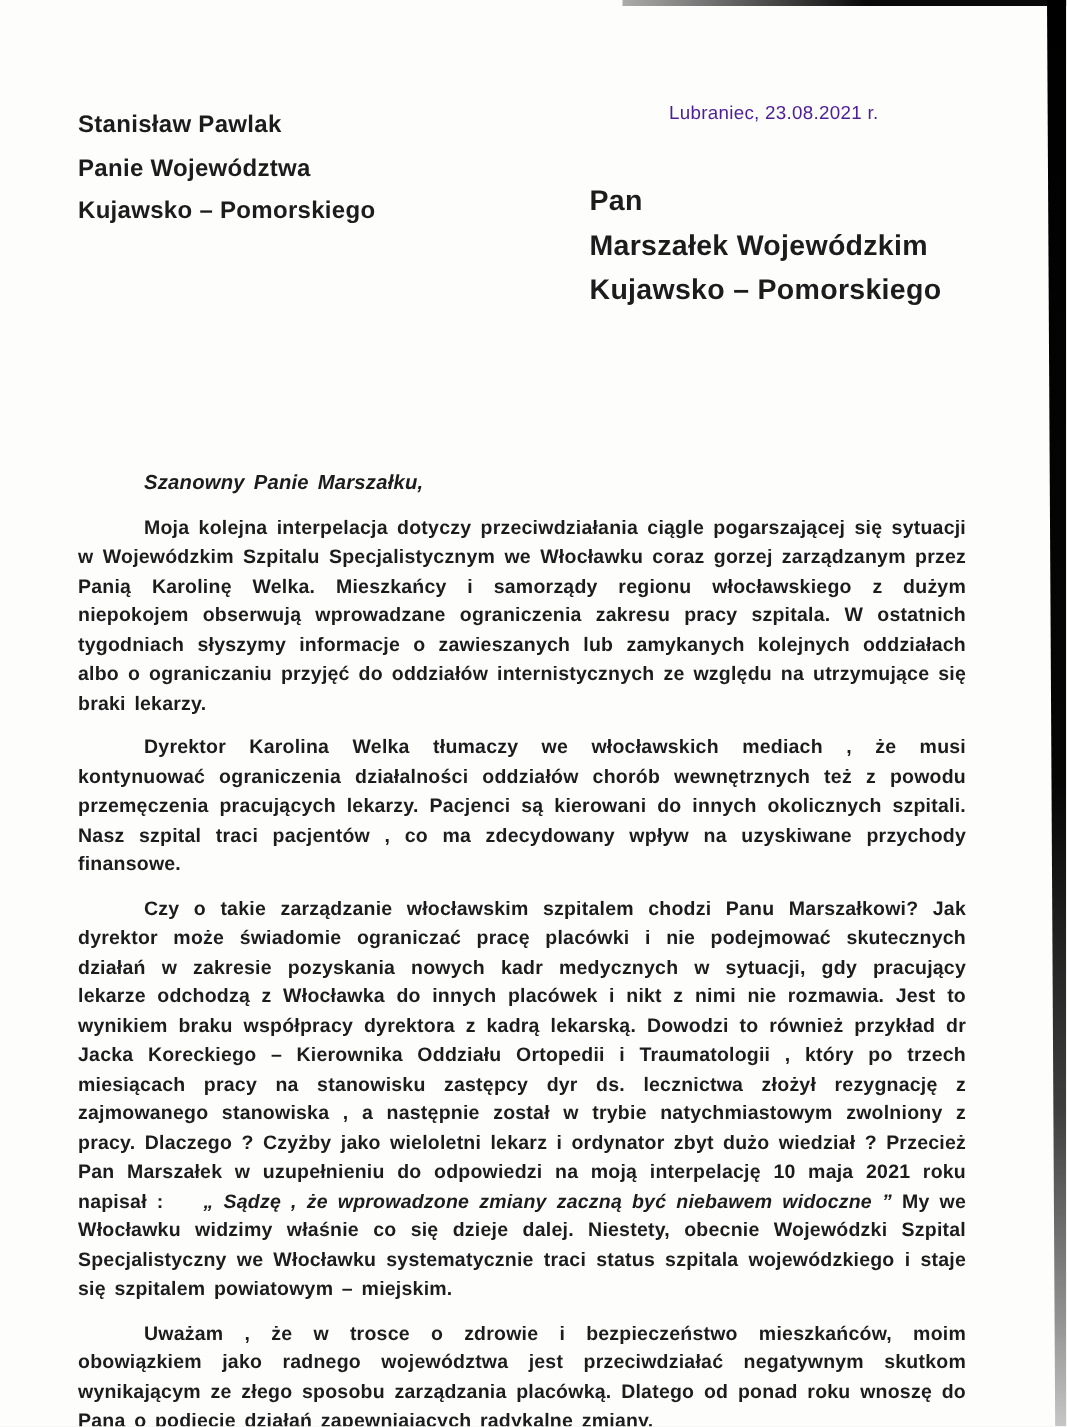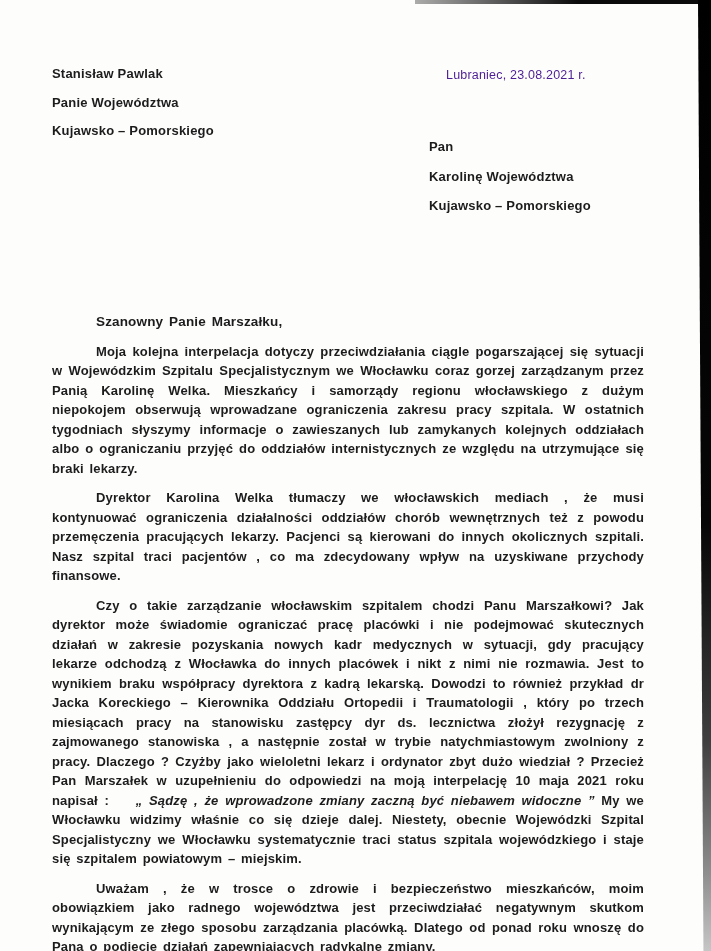--- a/index.html
+++ b/index.html
@@ -20,45 +20,44 @@
     position: absolute; top: 0; left: 415px; right: 0; height: 4px;
     background: linear-gradient(to right, rgba(20,20,20,.35), #0a0a0a 55%);
   }
   .artifact-right {
     position: absolute; top: 0; right: 0; bottom: 0; width: 13px;
     background: linear-gradient(to bottom, #000 0%, #060606 55%, #3f3f3f 78%, #8f8f8f 92%, #c6c6c6 100%);
     clip-path: polygon(0% 0%, 100% 0%, 100% 100%, 42% 100%);
   }
   
   .sender {
-    position: absolute; left: 52px; top: 60px;
-    font-size: 13px; font-weight: 700; line-height: 28.5px;
+    position: absolute; left: 52px; top: 70px;
+    font-size: 16px; font-weight: 700; line-height: 28.5px;
     letter-spacing: .2px;
   }
   .dateline {
     position: absolute; left: 446px; top: 68px;
     font-size: 12.5px; font-weight: 400; letter-spacing: .2px; color: #4c1d95;
   }
   .recipient {
-    position: absolute; left: 393px; top: 132px;
-    font-size: 13px; font-weight: 700; line-height: 29.5px;
+    position: absolute; left: 393px; top: 120px;
+    font-size: 19px; font-weight: 700; line-height: 29.5px;
     letter-spacing: .2px;
-    margin-left: 36px;
   }
   .sender p, .recipient p { margin: 0; }
   
   .letter-body {
     position: absolute; left: 52px; top: 312px; width: 592px;
     font-size: 13px; font-weight: 700; line-height: 19.5px;
     letter-spacing: .15px; word-spacing: 2px;
     text-align: justify;
   }
   .greeting {
     margin: 0 0 0 44px;
-    font-weight: 700; font-size: 13.5px;
+    font-style: italic; font-weight: 700; font-size: 13.5px;
   }
   .para {
     margin: 10px 0 0 0;
     text-indent: 44px;
   }
   .quote-excerpt { font-style: italic; margin-left: 20px; }
 </style>
 </head>
 <body>
 
@@ -70,21 +69,21 @@
   <div class="sender">
     <p>Stanisław Pawlak</p>
     <p>Panie Województwa</p>
     <p>Kujawsko – Pomorskiego</p>
   </div>
 
   <div class="dateline">Lubraniec, 23.08.2021 r.</div>
 
   <div class="recipient">
     <p>Pan</p>
-    <p>Karolinę Województwa</p>
+    <p>Marszałek Wojewódzkim</p>
     <p>Kujawsko – Pomorskiego</p>
   </div>
 
   <div class="letter-body">
     <p class="greeting">Szanowny Panie Marszałku,</p>
 
     <p class="para">Moja kolejna interpelacja dotyczy przeciwdziałania ciągle pogarszającej się sytuacji w Wojewódzkim Szpitalu Specjalistycznym we Włocławku coraz gorzej zarządzanym przez Panią Karolinę Welka. Mieszkańcy i samorządy regionu włocławskiego z dużym niepokojem obserwują wprowadzane ograniczenia zakresu pracy szpitala. W ostatnich tygodniach słyszymy informacje o zawieszanych lub zamykanych kolejnych oddziałach albo o ograniczaniu przyjęć do oddziałów internistycznych ze względu na utrzymujące się braki lekarzy.</p>
 
     <p class="para">Dyrektor Karolina Welka tłumaczy we włocławskich mediach , że musi kontynuować ograniczenia działalności oddziałów chorób wewnętrznych też z powodu przemęczenia pracujących lekarzy. Pacjenci są kierowani do innych okolicznych szpitali. Nasz szpital traci pacjentów , co ma zdecydowany wpływ na uzyskiwane przychody finansowe.</p>
 

